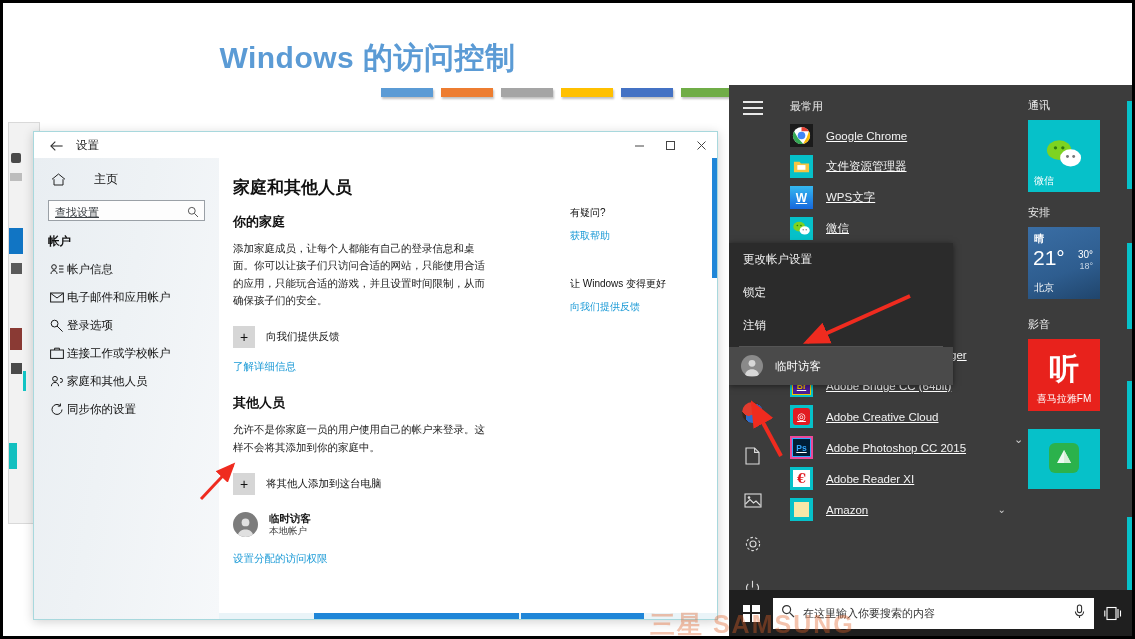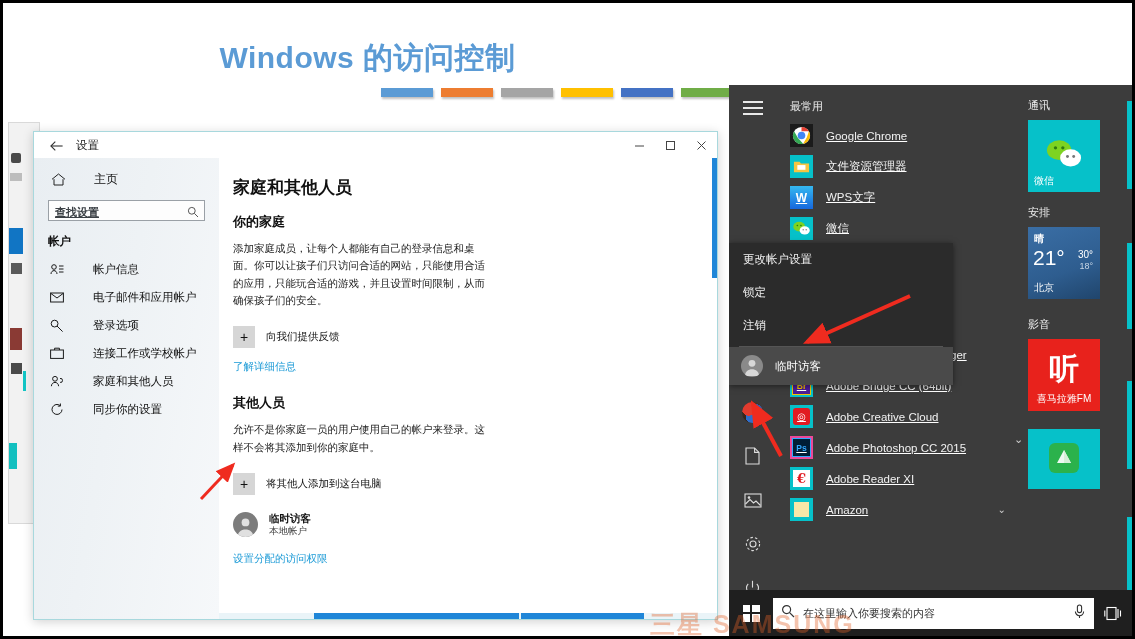--- a/index.html
+++ b/index.html
@@ -57,26 +57,26 @@
   .home-row{display:flex;align-items:center;gap:28px;padding:13px 0 10px 16px;}
   .home-row .ic{width:16px;height:16px;display:flex;align-items:center;justify-content:center;color:#222;}
   .home-row .lb{font-size:12px;color:#111;}
   .searchbox{
     margin:2px 14px 0 14px;height:21px;background:#fdfdfd;border:1px solid #9aa0a6;
     display:flex;align-items:center;position:relative;box-sizing:border-box;
   }
   .searchbox input{
     border:0;outline:0;background:transparent;font-size:11px;color:#3b4045;
     padding:4px 20px 0 6px;width:100%;height:100%;
-    font-family:"Liberation Sans",sans-serif;text-decoration:underline;font-weight:bold;
+    font-family:"Liberation Sans",sans-serif;text-decoration:underline;
   }
   .searchbox .mag{position:absolute;right:5px;top:3px;color:#555;}
   .cat{font-size:11.5px;font-weight:bold;color:#111;padding:13px 0 6px 14px;}
   .nav{list-style:none;margin:0;padding:0;}
-  .nav li{display:flex;align-items:center;gap:29px;height:28px;padding-left:15px;font-size:11.5px;color:#111;position:relative;}
+  .nav li{display:flex;align-items:center;gap:3px;height:28px;padding-left:15px;font-size:11.5px;color:#111;position:relative;}
   .nav li .ic{width:15px;height:15px;display:flex;align-items:center;justify-content:center;color:#1a1a1a;flex:0 0 15px;}
   .nav li.sel::before{content:"";position:absolute;left:-11px;top:4px;width:3px;height:20px;background:#12c4c4;}
   .nav li.sel{font-weight:normal;}
 
   .st-main{flex:1;background:#fff;position:relative;padding:18px 0 0 0;overflow:hidden;}
   .h1{font-size:17px;color:#111;margin:0 0 14px 14px;}
   .h2{font-size:13px;color:#111;margin:0 0 9px 14px;}
   .para{font-size:10.5px;line-height:1.65;color:#222;margin:0 0 0 14px;width:255px;}
   .addrow{display:flex;align-items:center;gap:11px;margin:17px 0 0 14px;}
   .plusbox{width:22px;height:22px;background:#d6d6d6;display:flex;align-items:center;justify-content:center;color:#111;font-size:14px;line-height:1;}
@@ -334,20 +334,27 @@
               </svg>
           </span>
           <span>
             <div class="uname">临时访客</div>
             <div class="utype">本地帐户</div>
           </span>
         </div>
 
         <a class="link" style="margin-top:14px">设置分配的访问权限</a>
 
+        <div class="helpcol">
+          <div class="help-q">有疑问?</div>
+          <a class="help-l">获取帮助</a>
+          <div class="help-gap"></div>
+          <div class="help-q">让 Windows 变得更好</div>
+          <a class="help-l">向我们提供反馈</a>
+        </div>
 
         <div class="hscroll">
             <i></i>
           </div>
       </div>
     </div>
   </div>
 
   <div class="startwin">
 

